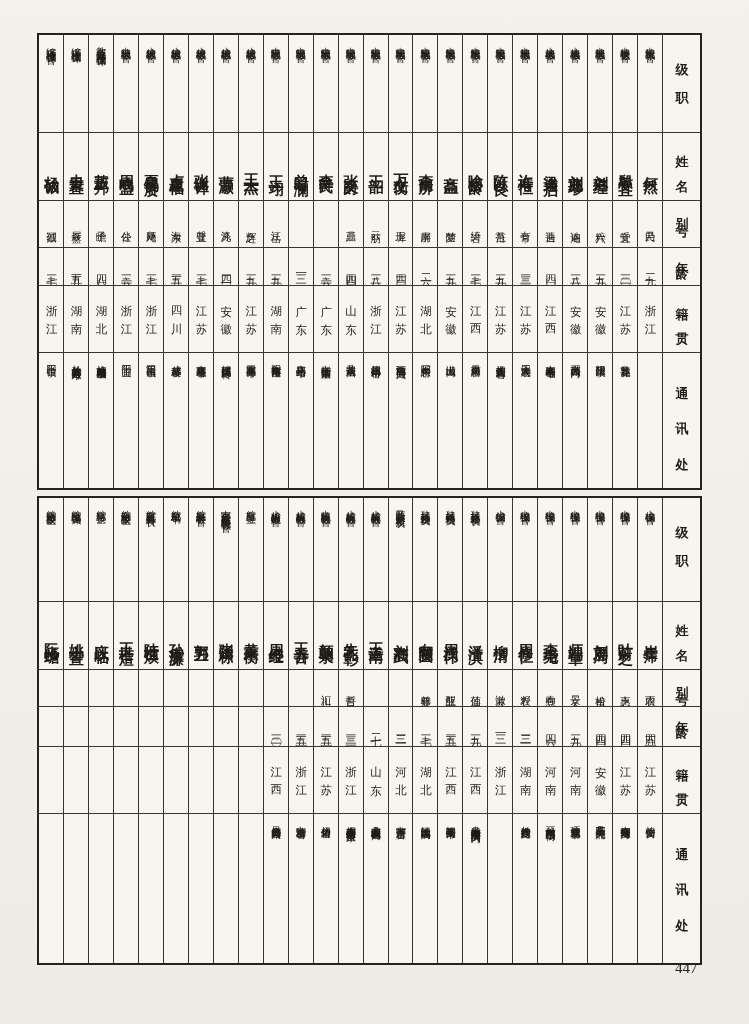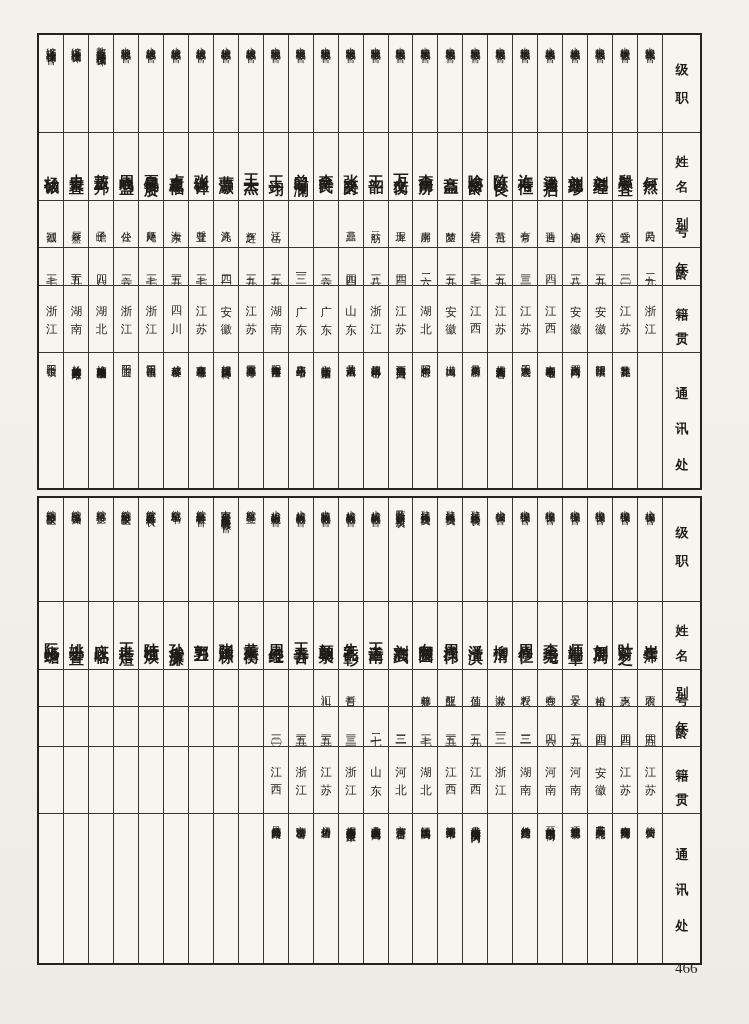--- a/index.html
+++ b/index.html
@@ -463,15 +463,15 @@
       <div class="col pcol">
         <div class="cell v r-rank rank">航空班少校军医</div>
         <div class="cell v r-name name">阮步蟾</div>
         <div class="cell v r-alias alias"></div>
         <div class="cell v r-age age"></div>
         <div class="cell v r-origin origin"></div>
         <div class="cell v r-address address"></div>
       </div>
     </div>
 
-  <div class="page-number">466</div>
+  <div class="page-number">447</div>
 
 </div>
 
 </body></html>

